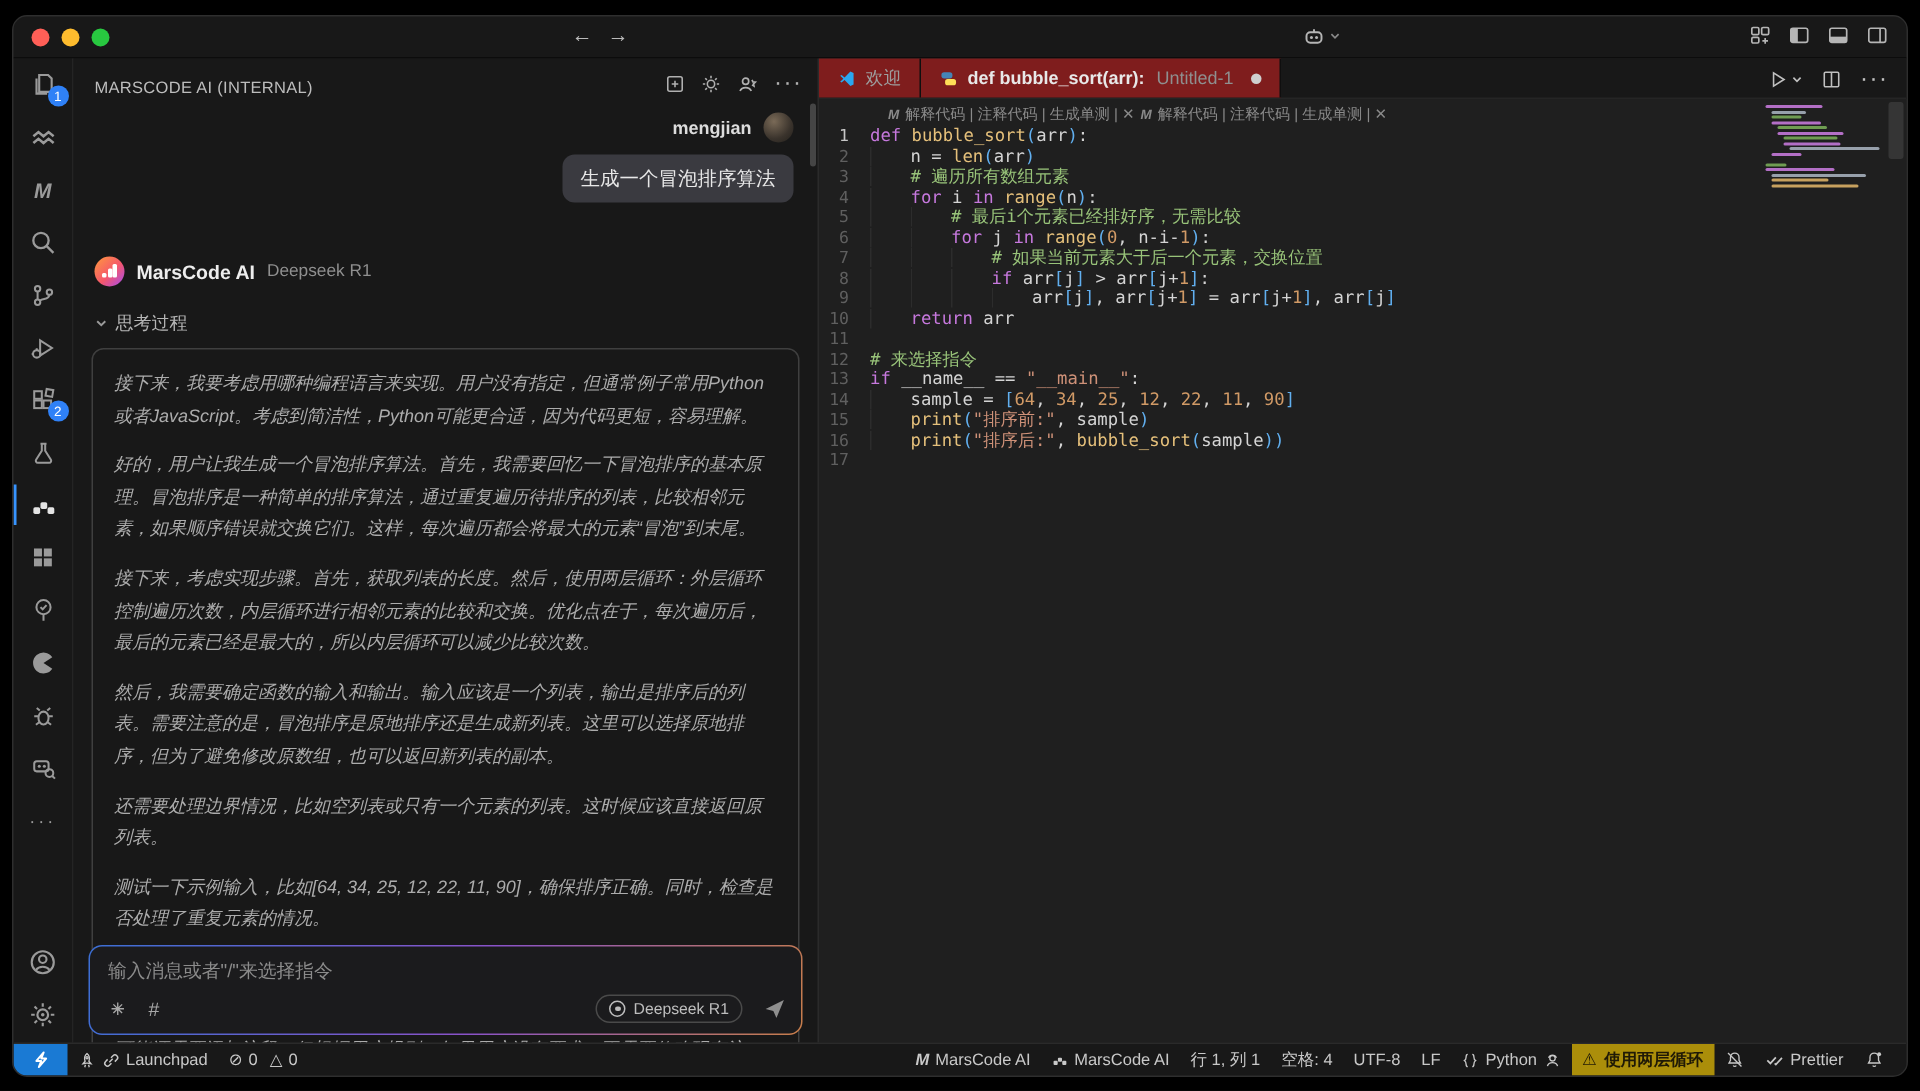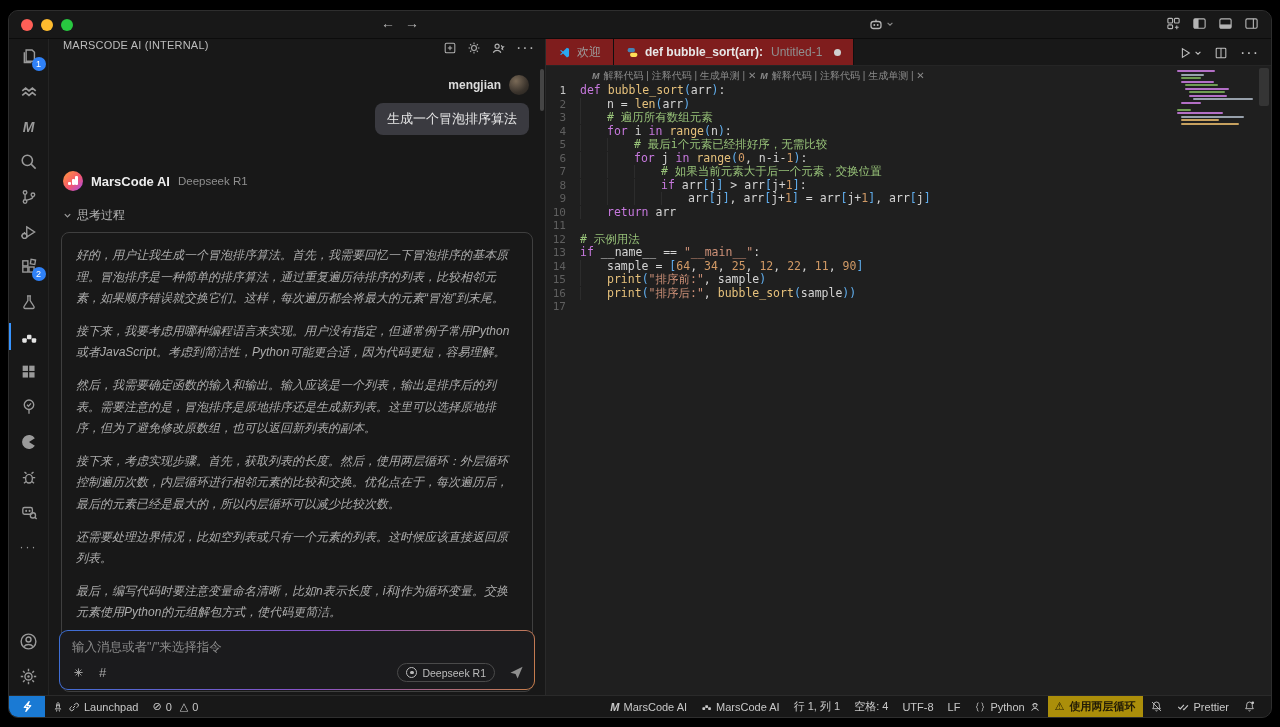--- a/index.html
+++ b/index.html
@@ -32,21 +32,21 @@
   .act-item { width:40px; height:35px; display:flex; align-items:center; justify-content:center; color:#9a9a9a; position:relative; cursor:pointer; }
   .act-item.active { color:#e4e4e4; }
   .act-item.active::before { content:""; position:absolute; left:0; top:4px; bottom:4px; width:2px; background:#3794ff; }
   .badge { position:absolute; right:3px; bottom:3px; min-width:14px; height:14px; border-radius:8px; background:#2f81f7;
     color:#fff; font-size:9px; display:flex; align-items:center; justify-content:center; padding:0 3px; }
   .act-bottom { position:absolute; bottom:2px; display:flex; flex-direction:column; align-items:center; }
   .m-logo { font-style:italic; font-weight:bold; font-size:14px; }
 
   
   .chatpanel { width:497px; background:#181818; border-right:1px solid #2a2a2a; position:relative; display:flex; flex-direction:column; }
-  .chat-header { height:26px; display:flex; align-items:flex-start; padding:0 10px 0 14px; flex:none;gap:38px; }
+  .chat-header { height:26px; display:flex; align-items:flex-end; padding:0 10px 0 14px; flex:none;gap:38px; }
   .chat-title { font-size:11px; color:#bdbdbd; letter-spacing:.2px; flex:1; }
   .chat-hicons { display:flex; gap:10px; color:#b0b0b0; align-items:center; }
   .messages { flex:1; overflow:hidden; padding:0 12px; position:relative; }
   .user-row { display:flex; justify-content:flex-end; align-items:center; gap:8px; margin:10px 4px 0 0; }
   .user-name { font-size:12px; font-weight:bold; color:#dcdcdc; }
   .avatar { width:20px; height:20px; border-radius:50%; background:radial-gradient(circle at 35% 30%, #7a6a57, #3a332c 60%, #221f1b); }
   .user-bubble-row { display:flex; justify-content:flex-end; margin:8px 4px 0 0;font-family:Liberation Serif, serif; }
   .user-bubble { background:#3a3a40; border-radius:8px; padding:7px 12px; color:#e8e8e8; font-size:13px; }
   .asst-row { display:flex; align-items:center; gap:8px; margin:36px 0 0 2px; }
   .asst-logo { width:20px; height:20px; border-radius:50%; background:linear-gradient(135deg,#ff9a3c,#f5576c 55%,#a24bf3); position:relative; flex:none; }
@@ -317,25 +317,26 @@
           <span class="asst-model">Deepseek R1</span>
         </div>
 
         <div class="think-toggle">
           <svg width="9" height="9" viewBox="0 0 10 10" fill="none" stroke="#9a9a9a" stroke-width="1.4">
               <path d="M2 3.5 L5 6.5 L8 3.5"></path>
             </svg>
           <span>思考过程</span>
         </div>
         <div class="think-box" id="thought-paragraphs">
+            <p class="think-p">接下来，我要考虑用哪种编程语言来实现。用户没有指定，但通常例子常用Python或者JavaScript。考虑到简洁性，Python可能更合适，因为代码更短，容易理解。</p>
             <p class="think-p">好的，用户让我生成一个冒泡排序算法。首先，我需要回忆一下冒泡排序的基本原理。冒泡排序是一种简单的排序算法，通过重复遍历待排序的列表，比较相邻元素，如果顺序错误就交换它们。这样，每次遍历都会将最大的元素“冒泡”到末尾。</p>
-            <p class="think-p">接下来，我要考虑用哪种编程语言来实现。用户没有指定，但通常例子常用Python或者JavaScript。考虑到简洁性，Python可能更合适，因为代码更短，容易理解。</p>
+            <p class="think-p">接下来，考虑实现步骤。首先，获取列表的长度。然后，使用两层循环：外层循环控制遍历次数，内层循环进行相邻元素的比较和交换。优化点在于，每次遍历后，最后的元素已经是最大的，所以内层循环可以减少比较次数。</p>
             <p class="think-p">然后，我需要确定函数的输入和输出。输入应该是一个列表，输出是排序后的列表。需要注意的是，冒泡排序是原地排序还是生成新列表。这里可以选择原地排序，但为了避免修改原数组，也可以返回新列表的副本。</p>
-            <p class="think-p">接下来，考虑实现步骤。首先，获取列表的长度。然后，使用两层循环：外层循环控制遍历次数，内层循环进行相邻元素的比较和交换。优化点在于，每次遍历后，最后的元素已经是最大的，所以内层循环可以减少比较次数。</p>
             <p class="think-p">还需要处理边界情况，比如空列表或只有一个元素的列表。这时候应该直接返回原列表。</p>
+            <p class="think-p">测试一下示例输入，比如[64, 34, 25, 12, 22, 11, 90]，确保排序正确。同时，检查是否处理了重复元素的情况。</p>
             <p class="think-p">最后，编写代码时要注意变量命名清晰，比如n表示长度，i和j作为循环变量。交换元素使用Python的元组解包方式，使代码更简洁。</p>
             <p class="think-p">可能还需要添加注释，但根据用户规则，如果用户没有要求，不需要修改现有注释。所以代码保持简洁，注释可能只出现在关键步骤。</p>
           </div>
 
       </div>
 
       <div class="input-wrap">
         <div class="input-inner">
           <input placeholder="输入消息或者&quot;/&quot;来选择指令" style="">
           <div class="input-tools">
@@ -403,21 +404,21 @@
             <div class="cl"><span class="ln">2</span><span class="ind"></span><span class="tk-v">n</span><span class="tk-t"> = </span><span class="tk-f">len</span><span class="tk-p">(</span><span class="tk-v">arr</span><span class="tk-p">)</span></div>
             <div class="cl"><span class="ln">3</span><span class="ind"></span><span class="tk-c"># 遍历所有数组元素</span></div>
             <div class="cl"><span class="ln">4</span><span class="ind"></span><span class="tk-k">for</span><span class="tk-t"> </span><span class="tk-v">i</span><span class="tk-t"> </span><span class="tk-k">in</span><span class="tk-t"> </span><span class="tk-f">range</span><span class="tk-p">(</span><span class="tk-v">n</span><span class="tk-p">)</span><span class="tk-t">:</span></div>
             <div class="cl"><span class="ln">5</span><span class="ind"></span><span class="ind"></span><span class="tk-c"># 最后i个元素已经排好序，无需比较</span></div>
             <div class="cl"><span class="ln">6</span><span class="ind"></span><span class="ind"></span><span class="tk-k">for</span><span class="tk-t"> </span><span class="tk-v">j</span><span class="tk-t"> </span><span class="tk-k">in</span><span class="tk-t"> </span><span class="tk-f">range</span><span class="tk-p">(</span><span class="tk-n">0</span><span class="tk-t">, </span><span class="tk-v">n</span><span class="tk-o">-</span><span class="tk-v">i</span><span class="tk-o">-</span><span class="tk-n">1</span><span class="tk-p">)</span><span class="tk-t">:</span></div>
             <div class="cl"><span class="ln">7</span><span class="ind"></span><span class="ind"></span><span class="ind"></span><span class="tk-c"># 如果当前元素大于后一个元素，交换位置</span></div>
             <div class="cl"><span class="ln">8</span><span class="ind"></span><span class="ind"></span><span class="ind"></span><span class="tk-k">if</span><span class="tk-t"> </span><span class="tk-v">arr</span><span class="tk-p">[</span><span class="tk-v">j</span><span class="tk-p">]</span><span class="tk-t"> </span><span class="tk-o">&gt;</span><span class="tk-t"> </span><span class="tk-v">arr</span><span class="tk-p">[</span><span class="tk-v">j</span><span class="tk-o">+</span><span class="tk-n">1</span><span class="tk-p">]</span><span class="tk-t">:</span></div>
             <div class="cl"><span class="ln">9</span><span class="ind"></span><span class="ind"></span><span class="ind"></span><span class="ind"></span><span class="tk-v">arr</span><span class="tk-p">[</span><span class="tk-v">j</span><span class="tk-p">]</span><span class="tk-t">, </span><span class="tk-v">arr</span><span class="tk-p">[</span><span class="tk-v">j</span><span class="tk-o">+</span><span class="tk-n">1</span><span class="tk-p">]</span><span class="tk-t"> = </span><span class="tk-v">arr</span><span class="tk-p">[</span><span class="tk-v">j</span><span class="tk-o">+</span><span class="tk-n">1</span><span class="tk-p">]</span><span class="tk-t">, </span><span class="tk-v">arr</span><span class="tk-p">[</span><span class="tk-v">j</span><span class="tk-p">]</span></div>
             <div class="cl"><span class="ln">10</span><span class="ind"></span><span class="tk-k">return</span><span class="tk-t"> </span><span class="tk-v">arr</span></div>
             <div class="cl"><span class="ln">11</span>&nbsp;</div>
-            <div class="cl"><span class="ln">12</span><span class="tk-c"># 示例用法</span></div>
+            <div class="cl"><span class="ln">12</span><span class="tk-c"># 来选择指令</span></div>
             <div class="cl"><span class="ln">13</span><span class="tk-k">if</span><span class="tk-t"> </span><span class="tk-v">__name__</span><span class="tk-t"> </span><span class="tk-o">==</span><span class="tk-t"> </span><span class="tk-s">"__main__"</span><span class="tk-t">:</span></div>
             <div class="cl"><span class="ln">14</span><span class="ind"></span><span class="tk-v">sample</span><span class="tk-t"> = </span><span class="tk-p">[</span><span class="tk-n">64</span><span class="tk-t">, </span><span class="tk-n">34</span><span class="tk-t">, </span><span class="tk-n">25</span><span class="tk-t">, </span><span class="tk-n">12</span><span class="tk-t">, </span><span class="tk-n">22</span><span class="tk-t">, </span><span class="tk-n">11</span><span class="tk-t">, </span><span class="tk-n">90</span><span class="tk-p">]</span></div>
             <div class="cl"><span class="ln">15</span><span class="ind"></span><span class="tk-f">print</span><span class="tk-p">(</span><span class="tk-s">"排序前:"</span><span class="tk-t">, </span><span class="tk-v">sample</span><span class="tk-p">)</span></div>
             <div class="cl"><span class="ln">16</span><span class="ind"></span><span class="tk-f">print</span><span class="tk-p">(</span><span class="tk-s">"排序后:"</span><span class="tk-t">, </span><span class="tk-f">bubble_sort</span><span class="tk-p">(</span><span class="tk-v">sample</span><span class="tk-p">)</span><span class="tk-p">)</span></div>
             <div class="cl"><span class="ln">17</span>&nbsp;</div>
           </div>
         <div class="minimap" id="minimap">
             <div class="mm-line" style="height: 2px; margin-bottom: 1.5px; width: 37.6px; margin-left: 0px; background: rgb(179, 111, 198);"></div>
             <div class="mm-line" style="height: 2px; margin-bottom: 1.5px; width: 23.2px; margin-left: 4px; background: rgb(151, 160, 171);"></div>
             <div class="mm-line" style="height: 2px; margin-bottom: 1.5px; width: 20px; margin-left: 4px; background: rgb(111, 156, 82);"></div>

